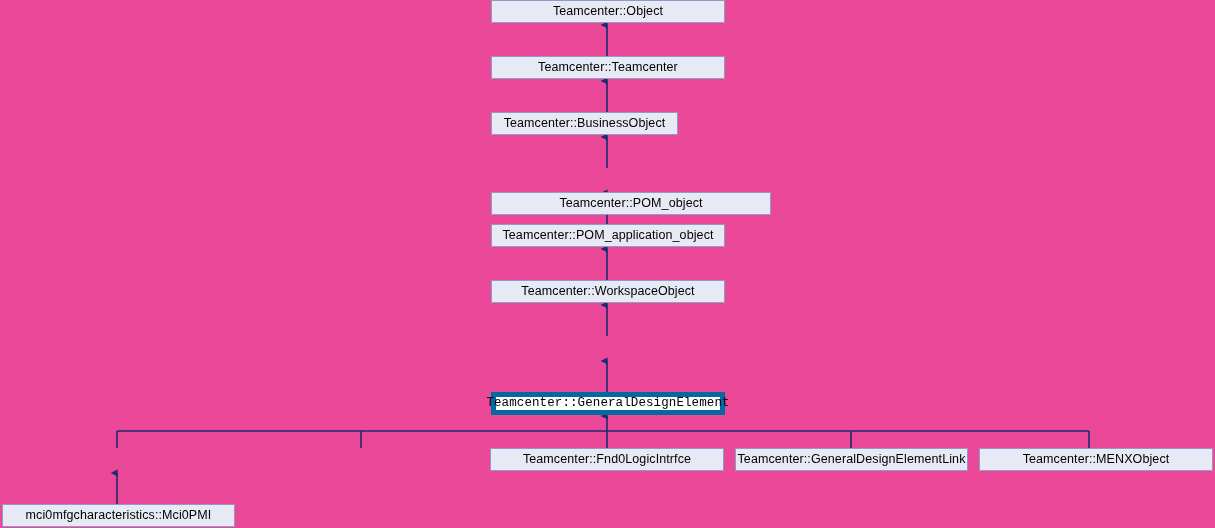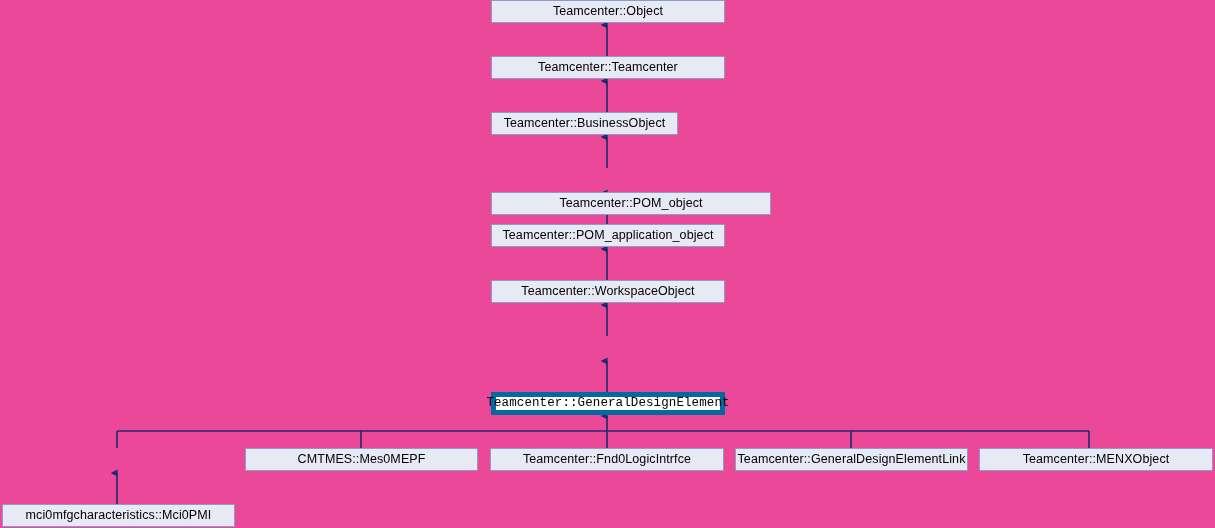--- a/index.html
+++ b/index.html
@@ -109,23 +109,20 @@
   <div class="node" style="left:491px; top:280px; width:234px;">
     <span class="node-label">Teamcenter::WorkspaceObject</span>
   </div>
 
 
   <div class="node focal" style="left:491px; top:392px; width:234px;">
     <span class="node-label">Teamcenter::GeneralDesignElement</span>
   </div>
 
 
-  <div class="node" style="left:245px; top:448px; width:233px;">
-    <span class="node-label">CMTMES::Mes0MEPF</span>
-  </div>
 
   <div class="node" style="left:490px; top:448px; width:234px;">
     <span class="node-label">Teamcenter::Fnd0LogicIntrfce</span>
   </div>
 
   <div class="node" style="left:735px; top:448px; width:233px;">
     <span class="node-label">Teamcenter::GeneralDesignElementLink</span>
   </div>
 
   <div class="node" style="left:979px; top:448px; width:234px;">

